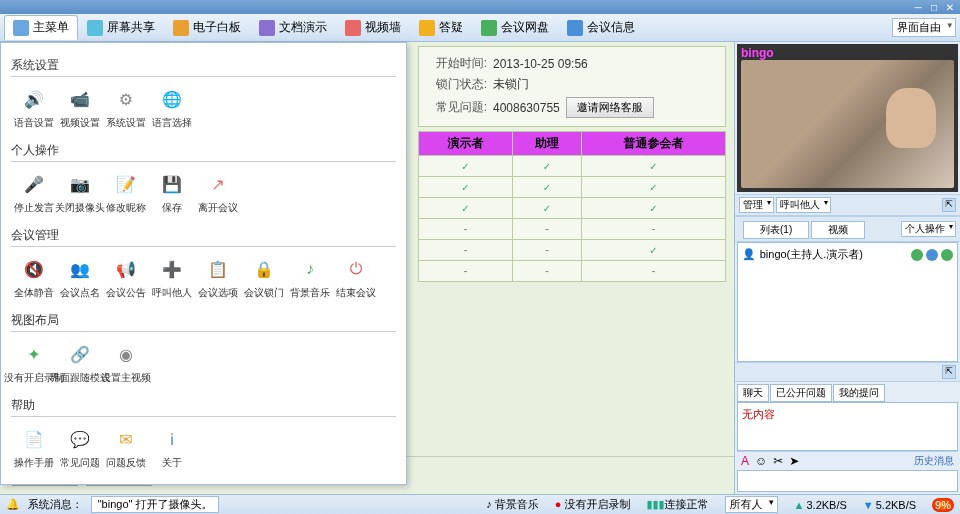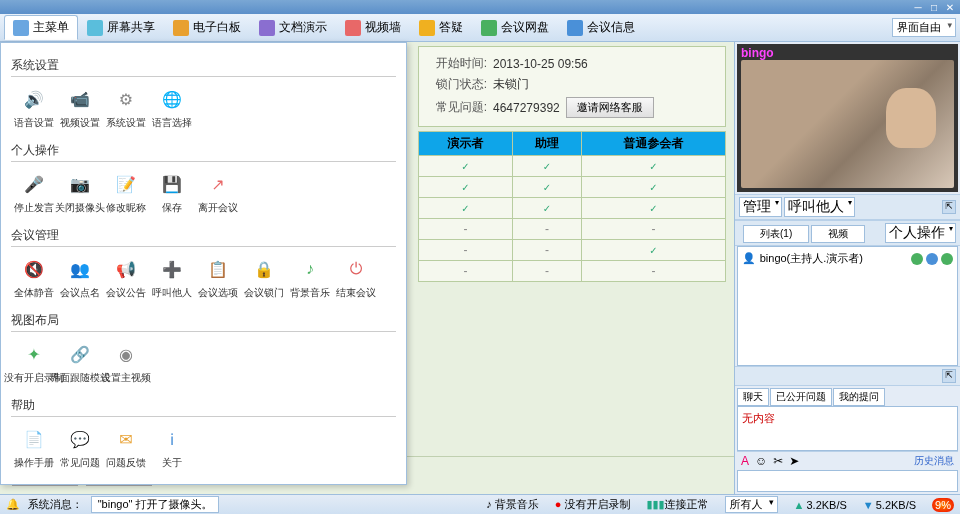--- a/index.html
+++ b/index.html
@@ -23,30 +23,30 @@
 .icon-item span.lbl { font-size:10px; color:#333; text-align:center; white-space:nowrap; }
 .bottom-btns { padding:8px 12px; display:flex; gap:8px; position:absolute; bottom:0; left:0; right:0; background:#e8f0e0; border-top:1px solid #c0d0b0; }
 .btn { background:linear-gradient(#f8f8f8,#e0e0e0); border:1px solid #aaa; padding:2px 10px; font-size:11px; cursor:pointer; }
 .content-scroll { position:absolute; left:410px; right:0; top:0; bottom:34px; overflow:hidden; }
 .info-box { background:#f5f8ee; border:1px solid #b8cda0; margin:4px 8px; padding:6px 8px; font-size:12px; }
 .info-row { display:flex; padding:2px 0; align-items:center; gap:6px; }
 .info-row .k { width:60px; text-align:right; color:#555; }
 .info-row .v { color:#333; }
 .table { margin:4px 8px; border-collapse:collapse; width:calc(100% - 16px); font-size:12px; }
 .table th,.table td { border:1px solid #b8cda0; padding:3px 4px; text-align:center; background:#f5f8ee; }
-.table th { background:#0ea5e9;margin-left:48px; }
+.table th { background:#d946ef;margin-left:48px; }
 .table td.chk::before { content:"✓"; color:#3a7; font-size:10px; }
 .table td.dash::before { content:"-"; color:#888; }
 .right-panel { width:226px; background:#e4ecf6; border-left:1px solid #9fbedd; display:flex; flex-direction:column; }
 .video { height:148px; background:#333; position:relative; margin:2px; }
 .video .name { position:absolute; top:2px; left:4px; color:#f4f; font-size:12px; font-weight:bold; }
 .vid-img { position:absolute; inset:16px 4px 4px 4px; background:linear-gradient(135deg,#b8a088 40%,#8c7a68 60%,#d8c8b8); border-radius:2px; }
 .vid-head { position:absolute; right:18px; top:28px; width:50px; height:60px; background:#d8b898; border-radius:40% 40% 30% 30%; }
 .ctrl-row { display:flex; align-items:center; gap:2px; padding:2px 4px; background:#dce8f4; border-top:1px solid #b8d0e8; border-bottom:1px solid #b8d0e8; }
-.ctrl-row .sm { background:#fff; border:1px solid #9fbedd; padding:0 10px 0 3px; font-size:14px; position:relative; }
+.ctrl-row .sm { background:#fff; border:1px solid #9fbedd; padding:0 10px 0 3px; font-size:10px; position:relative; }
 .ctrl-row .sm::after { content:"▾"; position:absolute; right:2px; font-size:8px; }
 .ctrl-row .pop { margin-left:auto; width:14px; height:14px; background:#c8dcf0; border:1px solid #9fbedd; font-size:9px; text-align:center; cursor:pointer; }
 .tabs-sm { display:flex; gap:2px; padding:2px 4px 0; }
 .tabs-sm div { background:#fff; border:1px solid #9fbedd; padding:1px 16px; font-size:10px; cursor:pointer; }
 .plist { flex:0 0 auto; background:#fff; margin:0 2px; border:1px solid #9fbedd; min-height:120px; padding:2px; overflow:auto; }
 .prow { display:flex; align-items:center; gap:4px; padding:2px 2px; font-size:11px; }
 .prow .dots { margin-left:auto; display:flex; gap:3px; }
 .prow .dots i { width:12px; height:12px; border-radius:50%; display:inline-block; }
 .chat-area { flex:1; display:flex; flex-direction:column; margin:2px;justify-content:center; }
 .chat-tabs { display:flex; gap:1px; }
@@ -237,21 +237,21 @@
         <div class="info-row">
             <div class="k">开始时间:</div>
             <div class="v">2013-10-25 09:56</div>
           </div>
         <div class="info-row">
             <div class="k">锁门状态:</div>
             <div class="v">未锁门</div>
           </div>
         <div class="info-row">
             <div class="k">常见问题:</div>
-            <div class="v">4647279392</div>
+            <div class="v">4008630755</div>
             <button class="btn">邀请网络客服</button>
           </div>
       </div>
       <table class="table">
         <thead>
             <tr id="thead-row">
               <th>演示者</th>
               <th>助理</th>
               <th>普通参会者</th>
             </tr>

